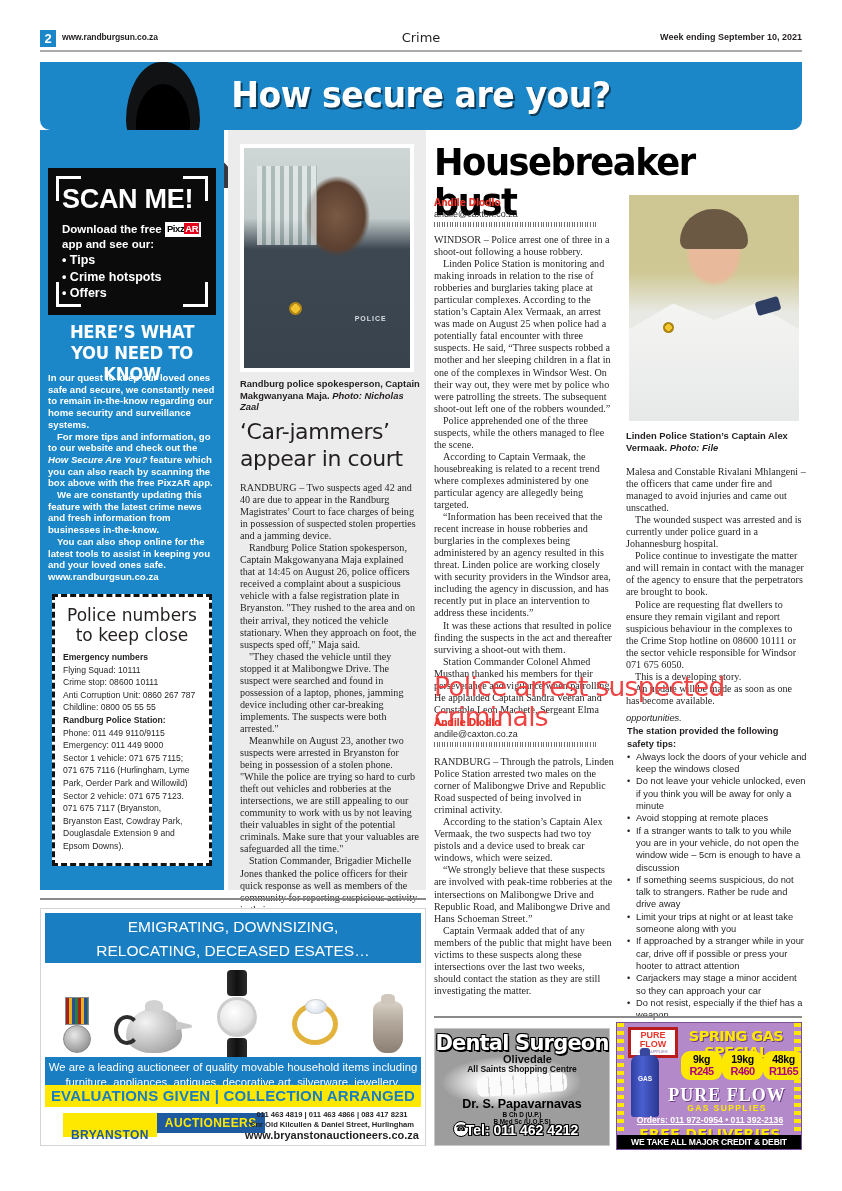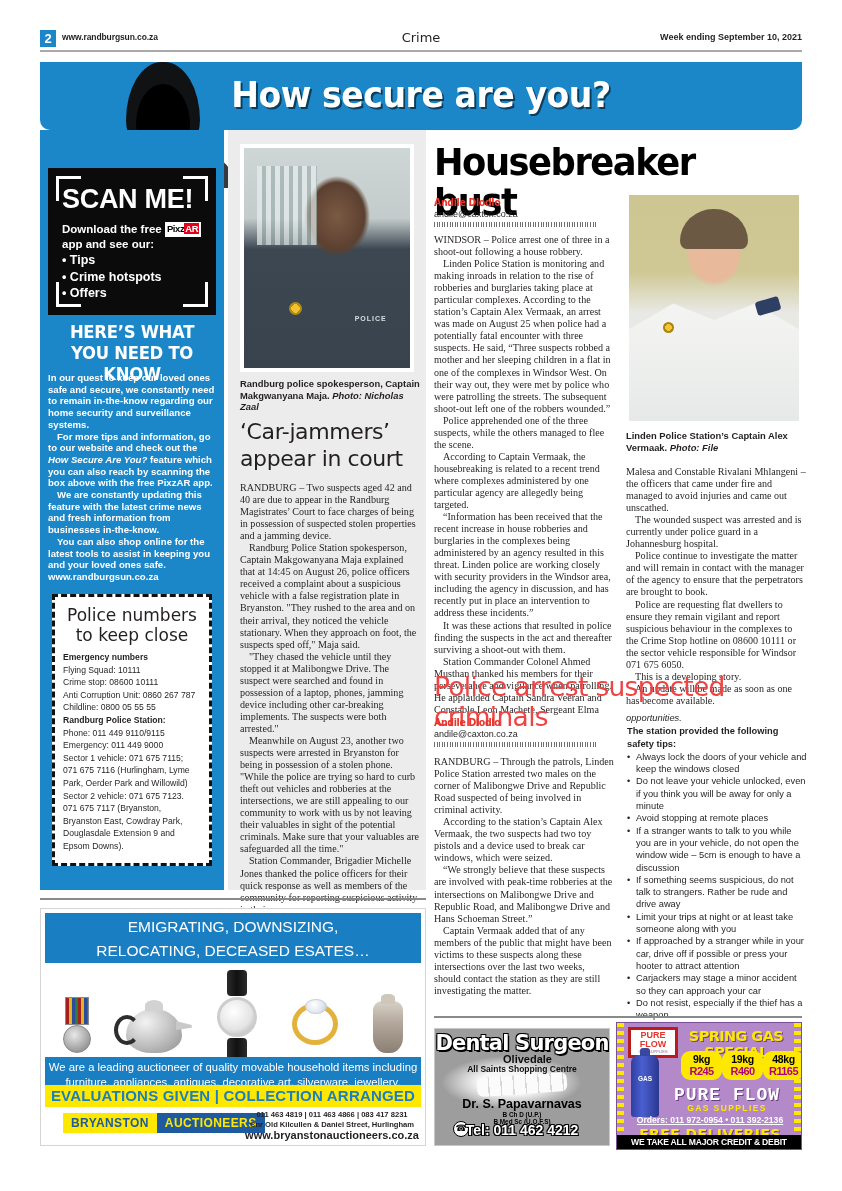--- a/index.html
+++ b/index.html
@@ -640,21 +640,21 @@
     position: absolute;
     left: 22px; top: 204px;
     display: flex;
     height: 20px;
   }
   .logo-bryan {
     background: #ffe800;
     color: #1e5aa0;
     font-size: 12px;
     font-weight: bold;
-    padding: 0 8px;
+    padding: 12px 8px;
     line-height: 20px;
     letter-spacing: 0.4px;
   }
   .logo-auct {
     background: #1e5aa0;
     color: #ffe800;
     font-size: 12px;
     font-weight: bold;
     padding: 0 8px;
     line-height: 20px;
@@ -847,21 +847,21 @@
     text-align: center;
     padding: 2px 0 3px;
   }
   .gas-pill .kg { font-size: 10.5px; font-weight: bold; color: #000; letter-spacing: -0.3px; }
   .gas-pill .pr { font-size: 11px; font-weight: bold; color: #b1007f; letter-spacing: -0.6px; }
   .gas-brand {
     position: absolute;
     left: 40px; top: 62px;
     width: 140px;
     text-align: center;
-    font-family: Liberation Mono, monospace;
+    font-family: Liberation Serif, serif;
     font-size: 18px;
     font-weight: bold;
     color: #ffffff;
     letter-spacing: 1px;
     text-shadow: 1px 1px 0 #6b3f86;
   }
   .gas-supplies {
     position: absolute;
     left: 40px; top: 80px;
     width: 140px;

